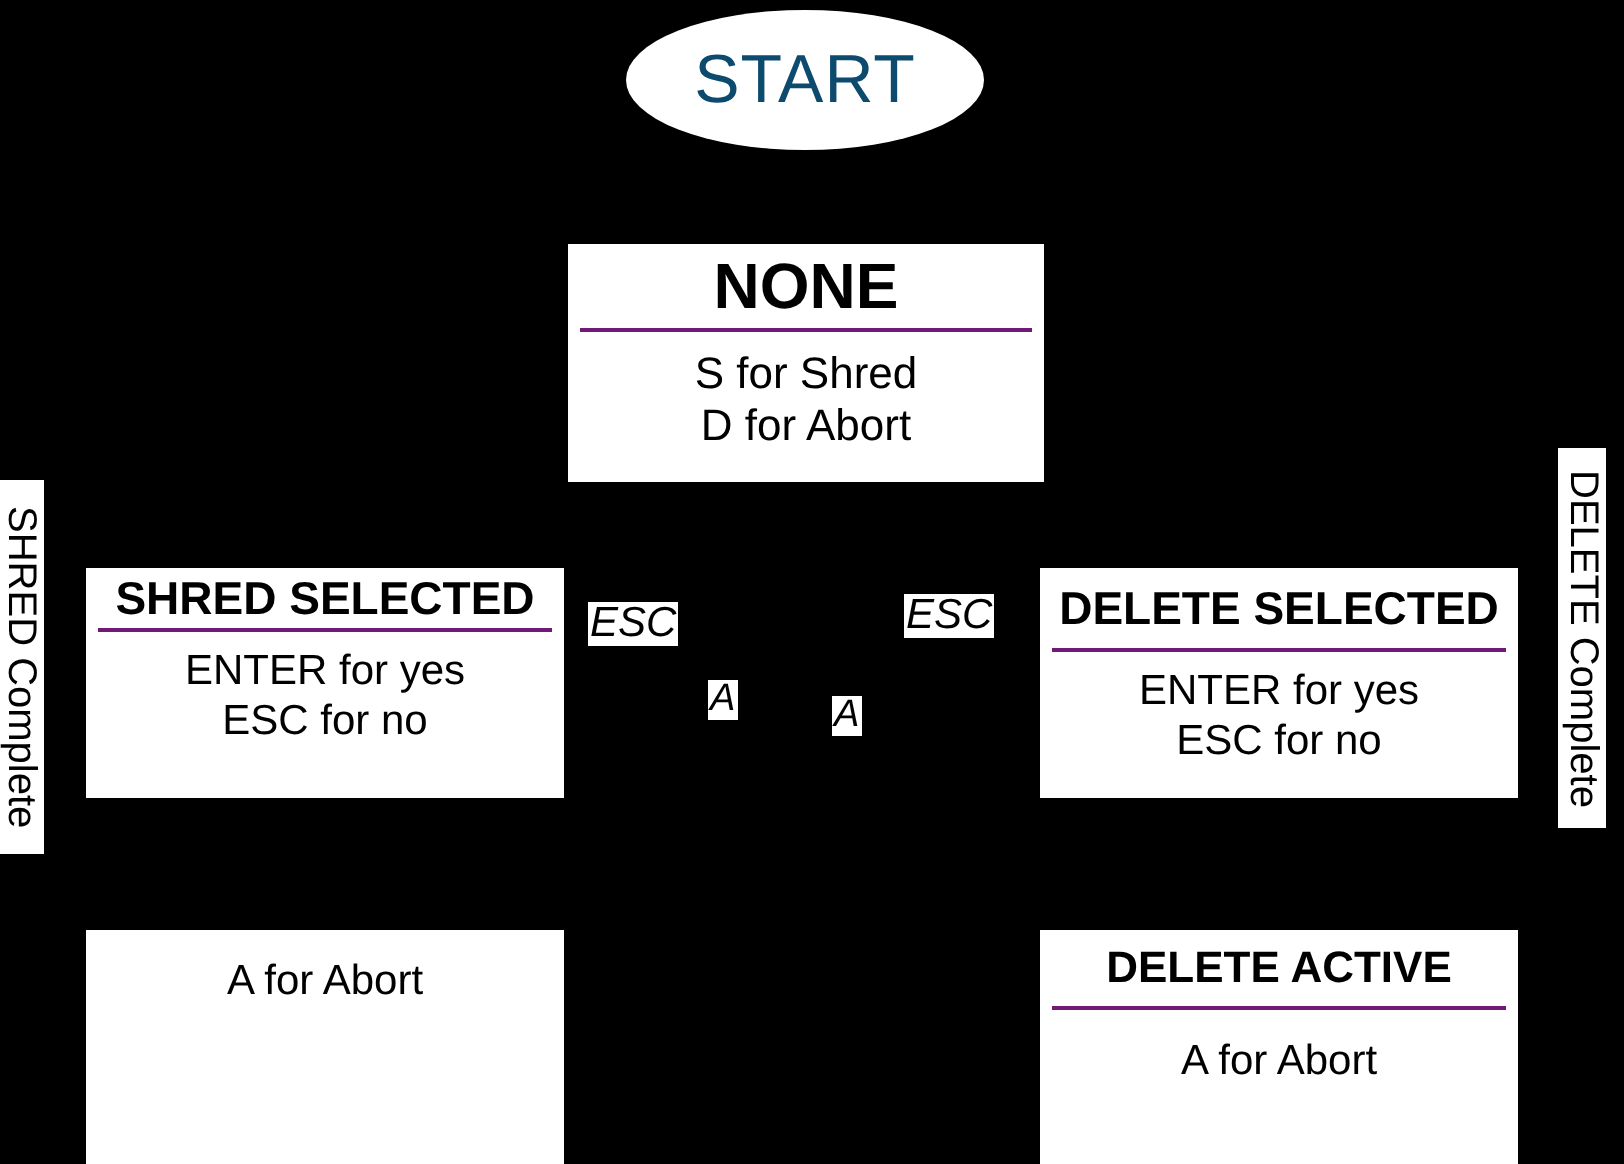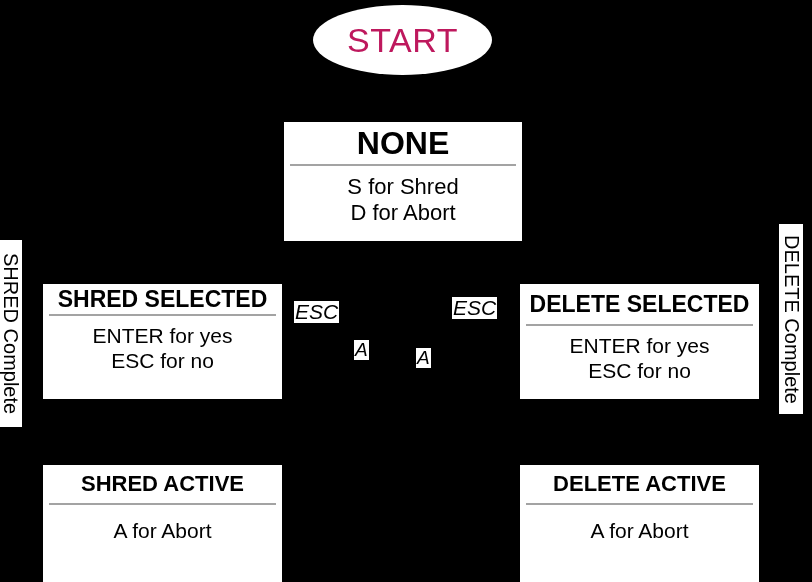--- a/index.html
+++ b/index.html
@@ -31,41 +31,41 @@
     top: 5px;
     width: 179px;
     height: 70px;
     background: #ffffff;
     border-radius: 50% / 50%;
     display: flex;
     align-items: center;
     justify-content: center;
   }
   .start-node .start-label {
-    color: #be185d;
+    color: #0c4a6e;
     font-size: 34px;
     font-weight: 400;
     letter-spacing: 0.5px;
     line-height: 1;
   }
 
   
   .state-box {
     position: absolute;
     background: #ffffff;
     box-sizing: border-box;
     display: flex;
     flex-direction: column;
   }
   .state-title {
     color: #000000;
     font-weight: bold;
     text-align: center;
     box-sizing: border-box;
-    border-bottom: 2px solid #a3a3a3;
+    border-bottom: 2px solid #701a75;
     margin: 0 6px;
     display: flex;
     align-items: center;
     justify-content: center;
   }
   .state-body {
     color: #000000;
     text-align: left;
     flex: 1;
     display: flex;
@@ -200,21 +200,20 @@
 
   <div class="state-box" id="state-delete-selected">
     <div class="state-title">DELETE SELECTED</div>
     <div class="state-body">
       <div class="line">ENTER for yes</div>
       <div class="line">ESC for no</div>
     </div>
   </div>
 
   <div class="state-box" id="state-shred-active">
-    <div class="state-title">SHRED ACTIVE</div>
     <div class="state-body">
       <div class="line">A for Abort</div>
     </div>
   </div>
 
   <div class="state-box" id="state-delete-active">
     <div class="state-title">DELETE ACTIVE</div>
     <div class="state-body">
       <div class="line">A for Abort</div>
     </div>

